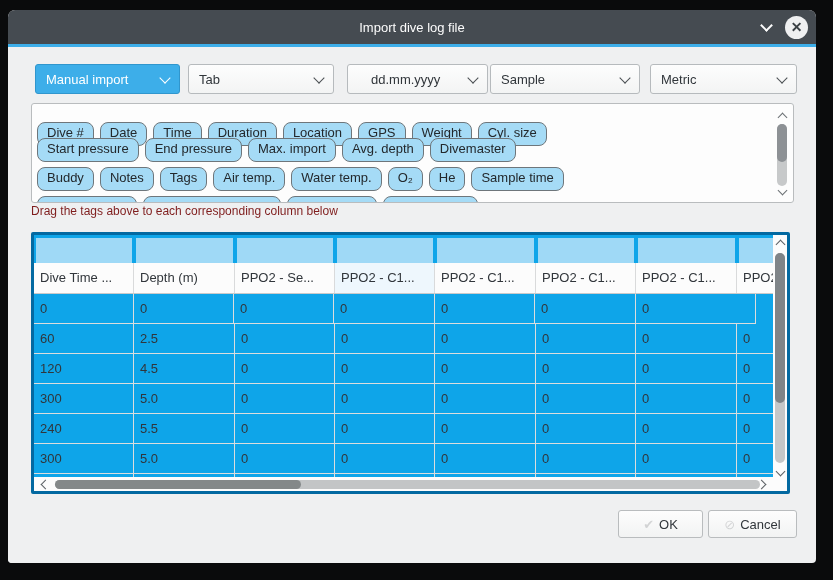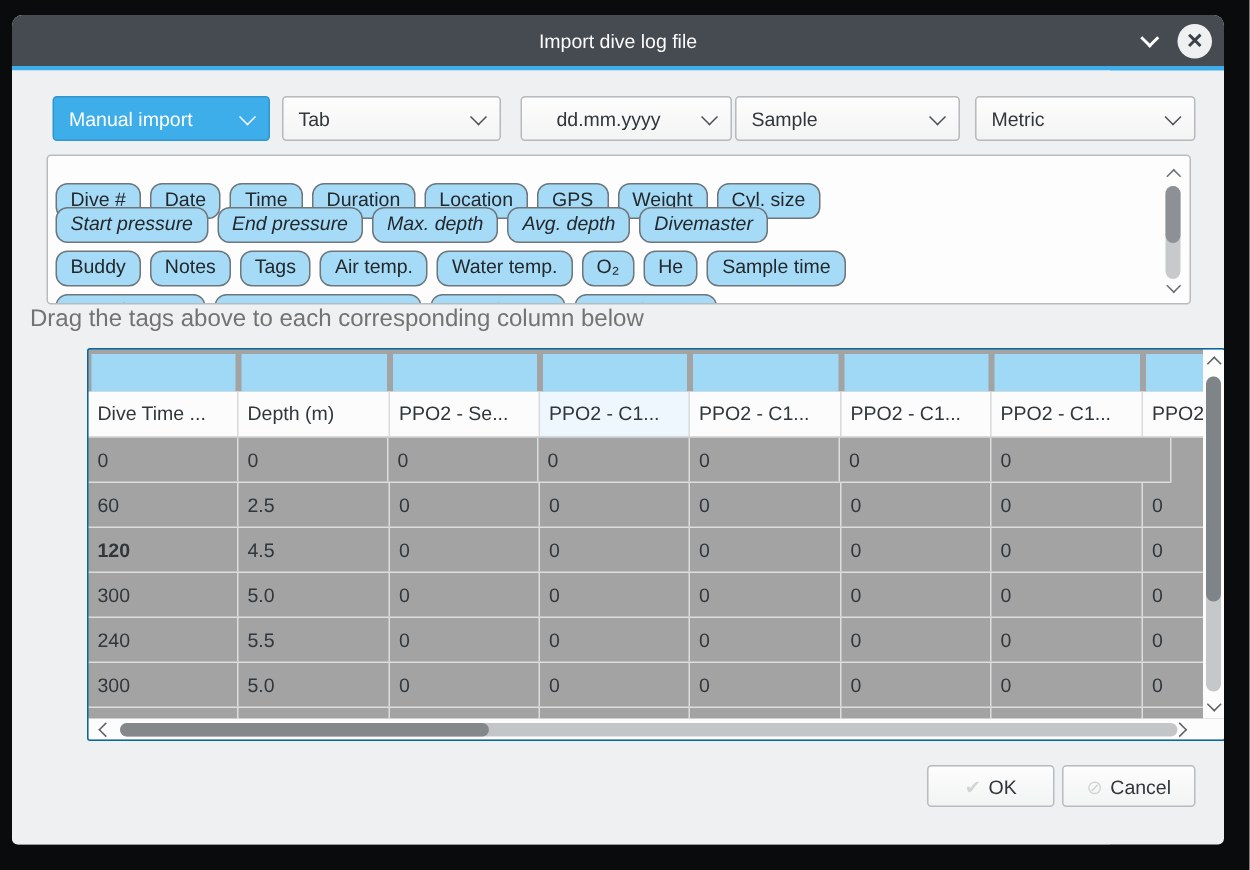--- a/index.html
+++ b/index.html
@@ -45,26 +45,26 @@
     box-sizing:border-box;height:24px;padding:2px 9px 0 9px;font-size:13px;white-space:nowrap;
     background:#a5dbf6;border:1px solid #6e767b;border-radius:8px;cursor:grab;color:#23282c;
   }
   .tscroll{position:absolute;right:3px;top:3px;width:14px;height:92px;}
   .tscroll .chv{position:absolute;left:3px;width:6px;height:6px;border-right:1.6px solid #6b7074;border-bottom:1.6px solid #6b7074;}
   .tscroll .up{top:7px;transform:rotate(-135deg);}
   .tscroll .dn{bottom:5px;transform:rotate(45deg);}
   .tscroll .track{position:absolute;left:1px;top:17px;width:10px;height:62px;border-radius:5px;background:#c7c9ca;}
   .tscroll .thumb{position:absolute;left:1px;top:17px;width:10px;height:38px;border-radius:5px;background:#8d9195;cursor:pointer;}
 
-  .hint{position:absolute;left:12px;top:157px;font-size:16px;color:#737373;}
+  .hint{position:absolute;left:23px;top:157px;font-size:12px;color:#7f1d1d;}
 
   
   .tbl{
     position:absolute;left:23px;top:185px;width:759px;height:262px;box-sizing:border-box;
-    background:#a3a3a3;border:1px solid #0369a1;border-radius:2px;overflow:hidden;margin-left:27px;
+    background:#0ea5e9;border:3px solid #0369a1;border-radius:2px;overflow:hidden;
   }
   .dropcell{position:absolute;top:3px;height:25px;background:#9fd9f6;cursor:pointer;}
   .hdrrow{position:absolute;left:0;top:28px;height:31px;display:flex;border-bottom:1px solid #c9cacb;box-sizing:border-box;}
   .hcell{box-sizing:border-box;border-right:1px solid #d9dadb;font-size:13px;padding:7px 0 0 6px;white-space:nowrap;overflow:hidden;background:#fcfcfc;cursor:pointer;}
   .hcell.hl{background:#eef7fd;}
   .trow{position:absolute;left:0;display:flex;height:30px;border-bottom:1px solid #dcdddd;box-sizing:border-box;}
   .tcell{box-sizing:border-box;border-right:1px solid #dcdddd;font-size:13px;padding:7px 0 0 6px;white-space:nowrap;overflow:hidden;}
   
   .vsb{position:absolute;right:0;top:0;width:14px;height:246px;background:#fcfcfc;}
   .vsb .chv{position:absolute;left:4px;width:6px;height:6px;border-right:1.6px solid #5c6165;border-bottom:1.6px solid #5c6165;}
@@ -134,24 +134,24 @@
           <div class="tagrow" style="top: 18px; align-items: flex-end;">
             <span class="tag">Dive #</span>
             <span class="tag">Date</span>
             <span class="tag">Time</span>
             <span class="tag">Duration</span>
             <span class="tag">Location</span>
             <span class="tag">GPS</span>
             <span class="tag">Weight</span>
             <span class="tag">Cyl. size</span>
           </div>
-          <div class="tagrow" style="top: 34px; font-style: italic;">
+          <div class="tagrow" style="top: 34px;">
             <span class="tag">Start pressure</span>
             <span class="tag">End pressure</span>
-            <span class="tag">Max. depth</span>
+            <span class="tag">Max. import</span>
             <span class="tag">Avg. depth</span>
             <span class="tag">Divemaster</span>
           </div>
           <div class="tagrow" style="top: 63px;">
             <span class="tag">Buddy</span>
             <span class="tag">Notes</span>
             <span class="tag">Tags</span>
             <span class="tag">Air temp.</span>
             <span class="tag">Water temp.</span>
             <span class="tag">O₂</span>
@@ -210,21 +210,21 @@
             <div class="tcell" style="width: 100px;">60</div>
             <div class="tcell" style="width: 101px;">2.5</div>
             <div class="tcell" style="width: 100px;">0</div>
             <div class="tcell" style="width: 100px;">0</div>
             <div class="tcell" style="width: 101px;">0</div>
             <div class="tcell" style="width: 100px;">0</div>
             <div class="tcell" style="width: 101px;">0</div>
             <div class="tcell" style="width: 120px;">0</div>
           </div>
           <div class="trow" style="top: 119px;">
-            <div class="tcell" style="width: 100px; font-weight: bold;">120</div>
+            <div class="tcell" style="width: 100px;">120</div>
             <div class="tcell" style="width: 101px;">4.5</div>
             <div class="tcell" style="width: 100px;">0</div>
             <div class="tcell" style="width: 100px;">0</div>
             <div class="tcell" style="width: 101px;">0</div>
             <div class="tcell" style="width: 100px;">0</div>
             <div class="tcell" style="width: 101px;">0</div>
             <div class="tcell" style="width: 120px;">0</div>
           </div>
           <div class="trow" style="top: 149px;">
             <div class="tcell" style="width: 100px;">300</div>

